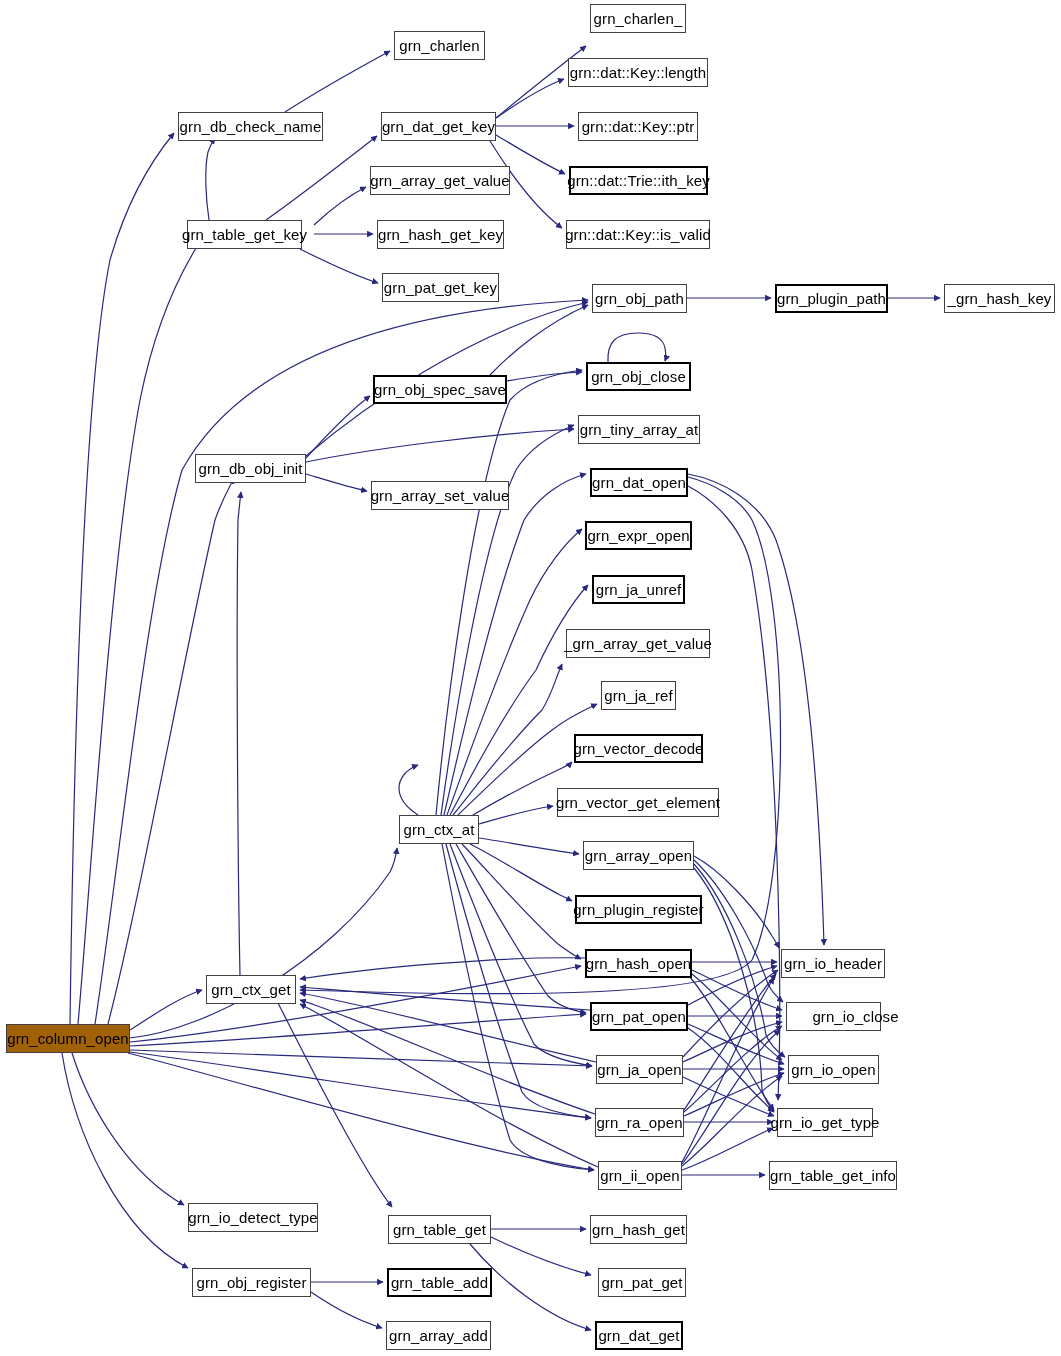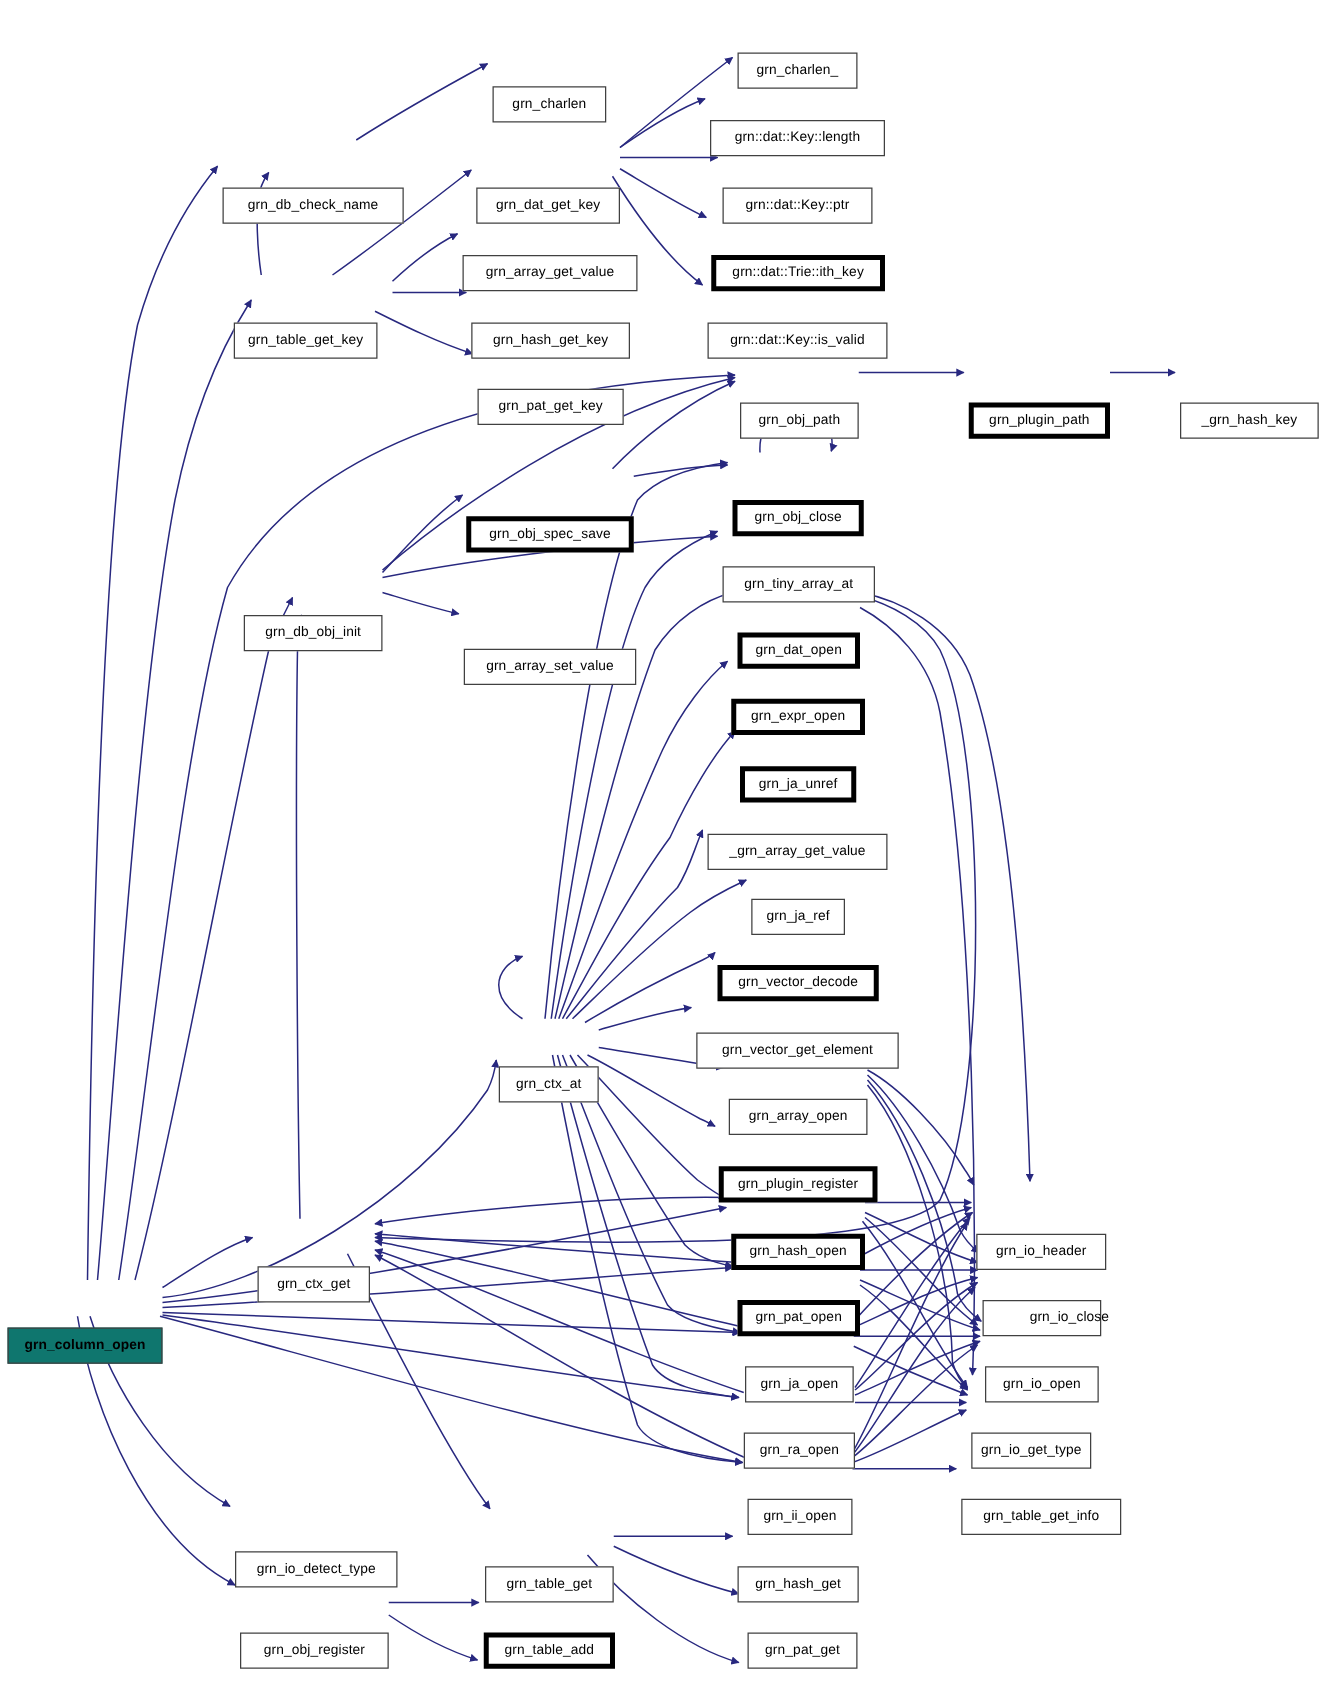--- a/index.html
+++ b/index.html
@@ -10,29 +10,28 @@
     background:#ffffff;
     font-family:"Liberation Sans", sans-serif;
   }
   svg.edges{position:absolute;top:0;left:0;width:1061px;height:1356px;overflow:visible;}
   .node{
     position:absolute;
     box-sizing:border-box;
     display:flex;align-items:center;justify-content:center;
     background:#ffffff;
     border:1px solid #404040;
-    font-size:11px;
+    font-size:15px;
     color:#000000;
     white-space:nowrap;
     letter-spacing:0.1px;
     line-height:1;
-    margin-top:38px;
   }
-  .node.red{border:4px solid #000000;}
-  .node.current{background:#0f766e;border:1px solid #404040;font-weight:bold;}
+  .node.red{border:2px solid #000000;}
+  .node.current{background:#a16207;border:1px solid #404040;}
   .node .lbl{pointer-events:none;}
 </style>
 </head>
 <body>
 
 <div id="graph">
   <svg class="edges" viewBox="0 0 1061 1356">
     <defs>
       <marker id="arrow" viewBox="0 0 10 10" refX="9" refY="5" markerWidth="5.5" markerHeight="5.5" orient="auto-start-reverse">
         <path d="M 0 0 L 10 5 L 0 10 z" fill="#28287f"></path>

